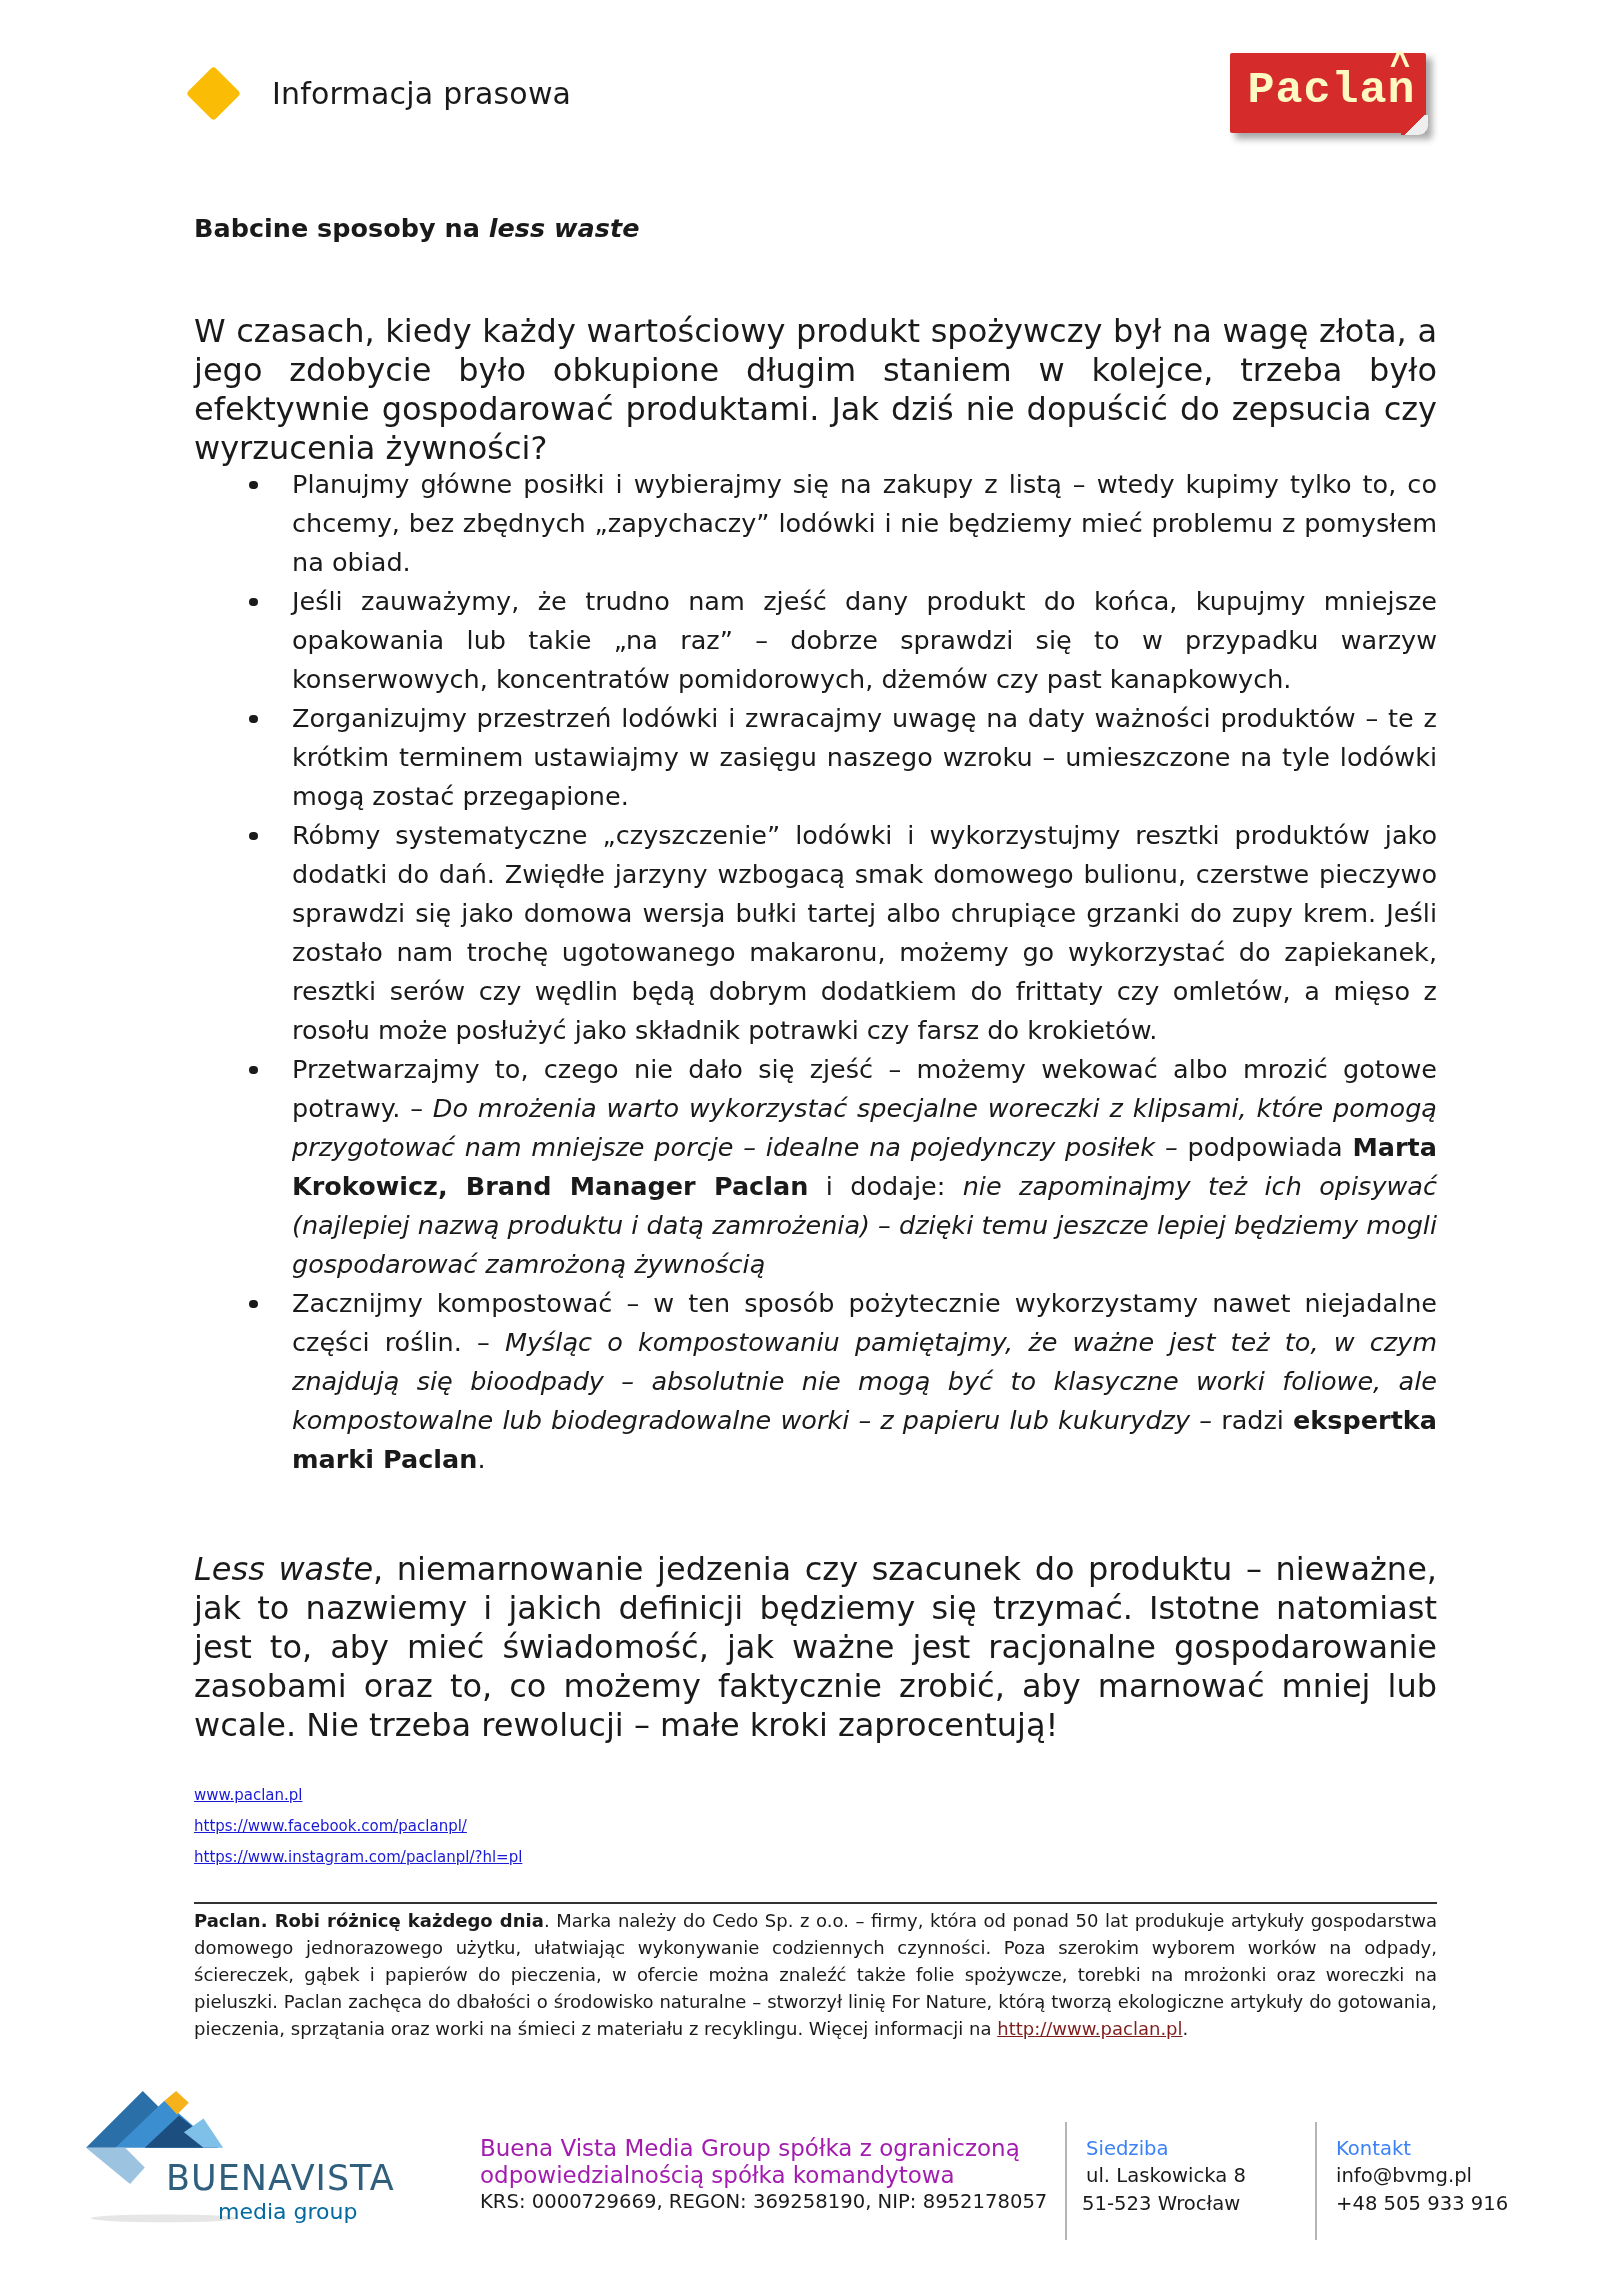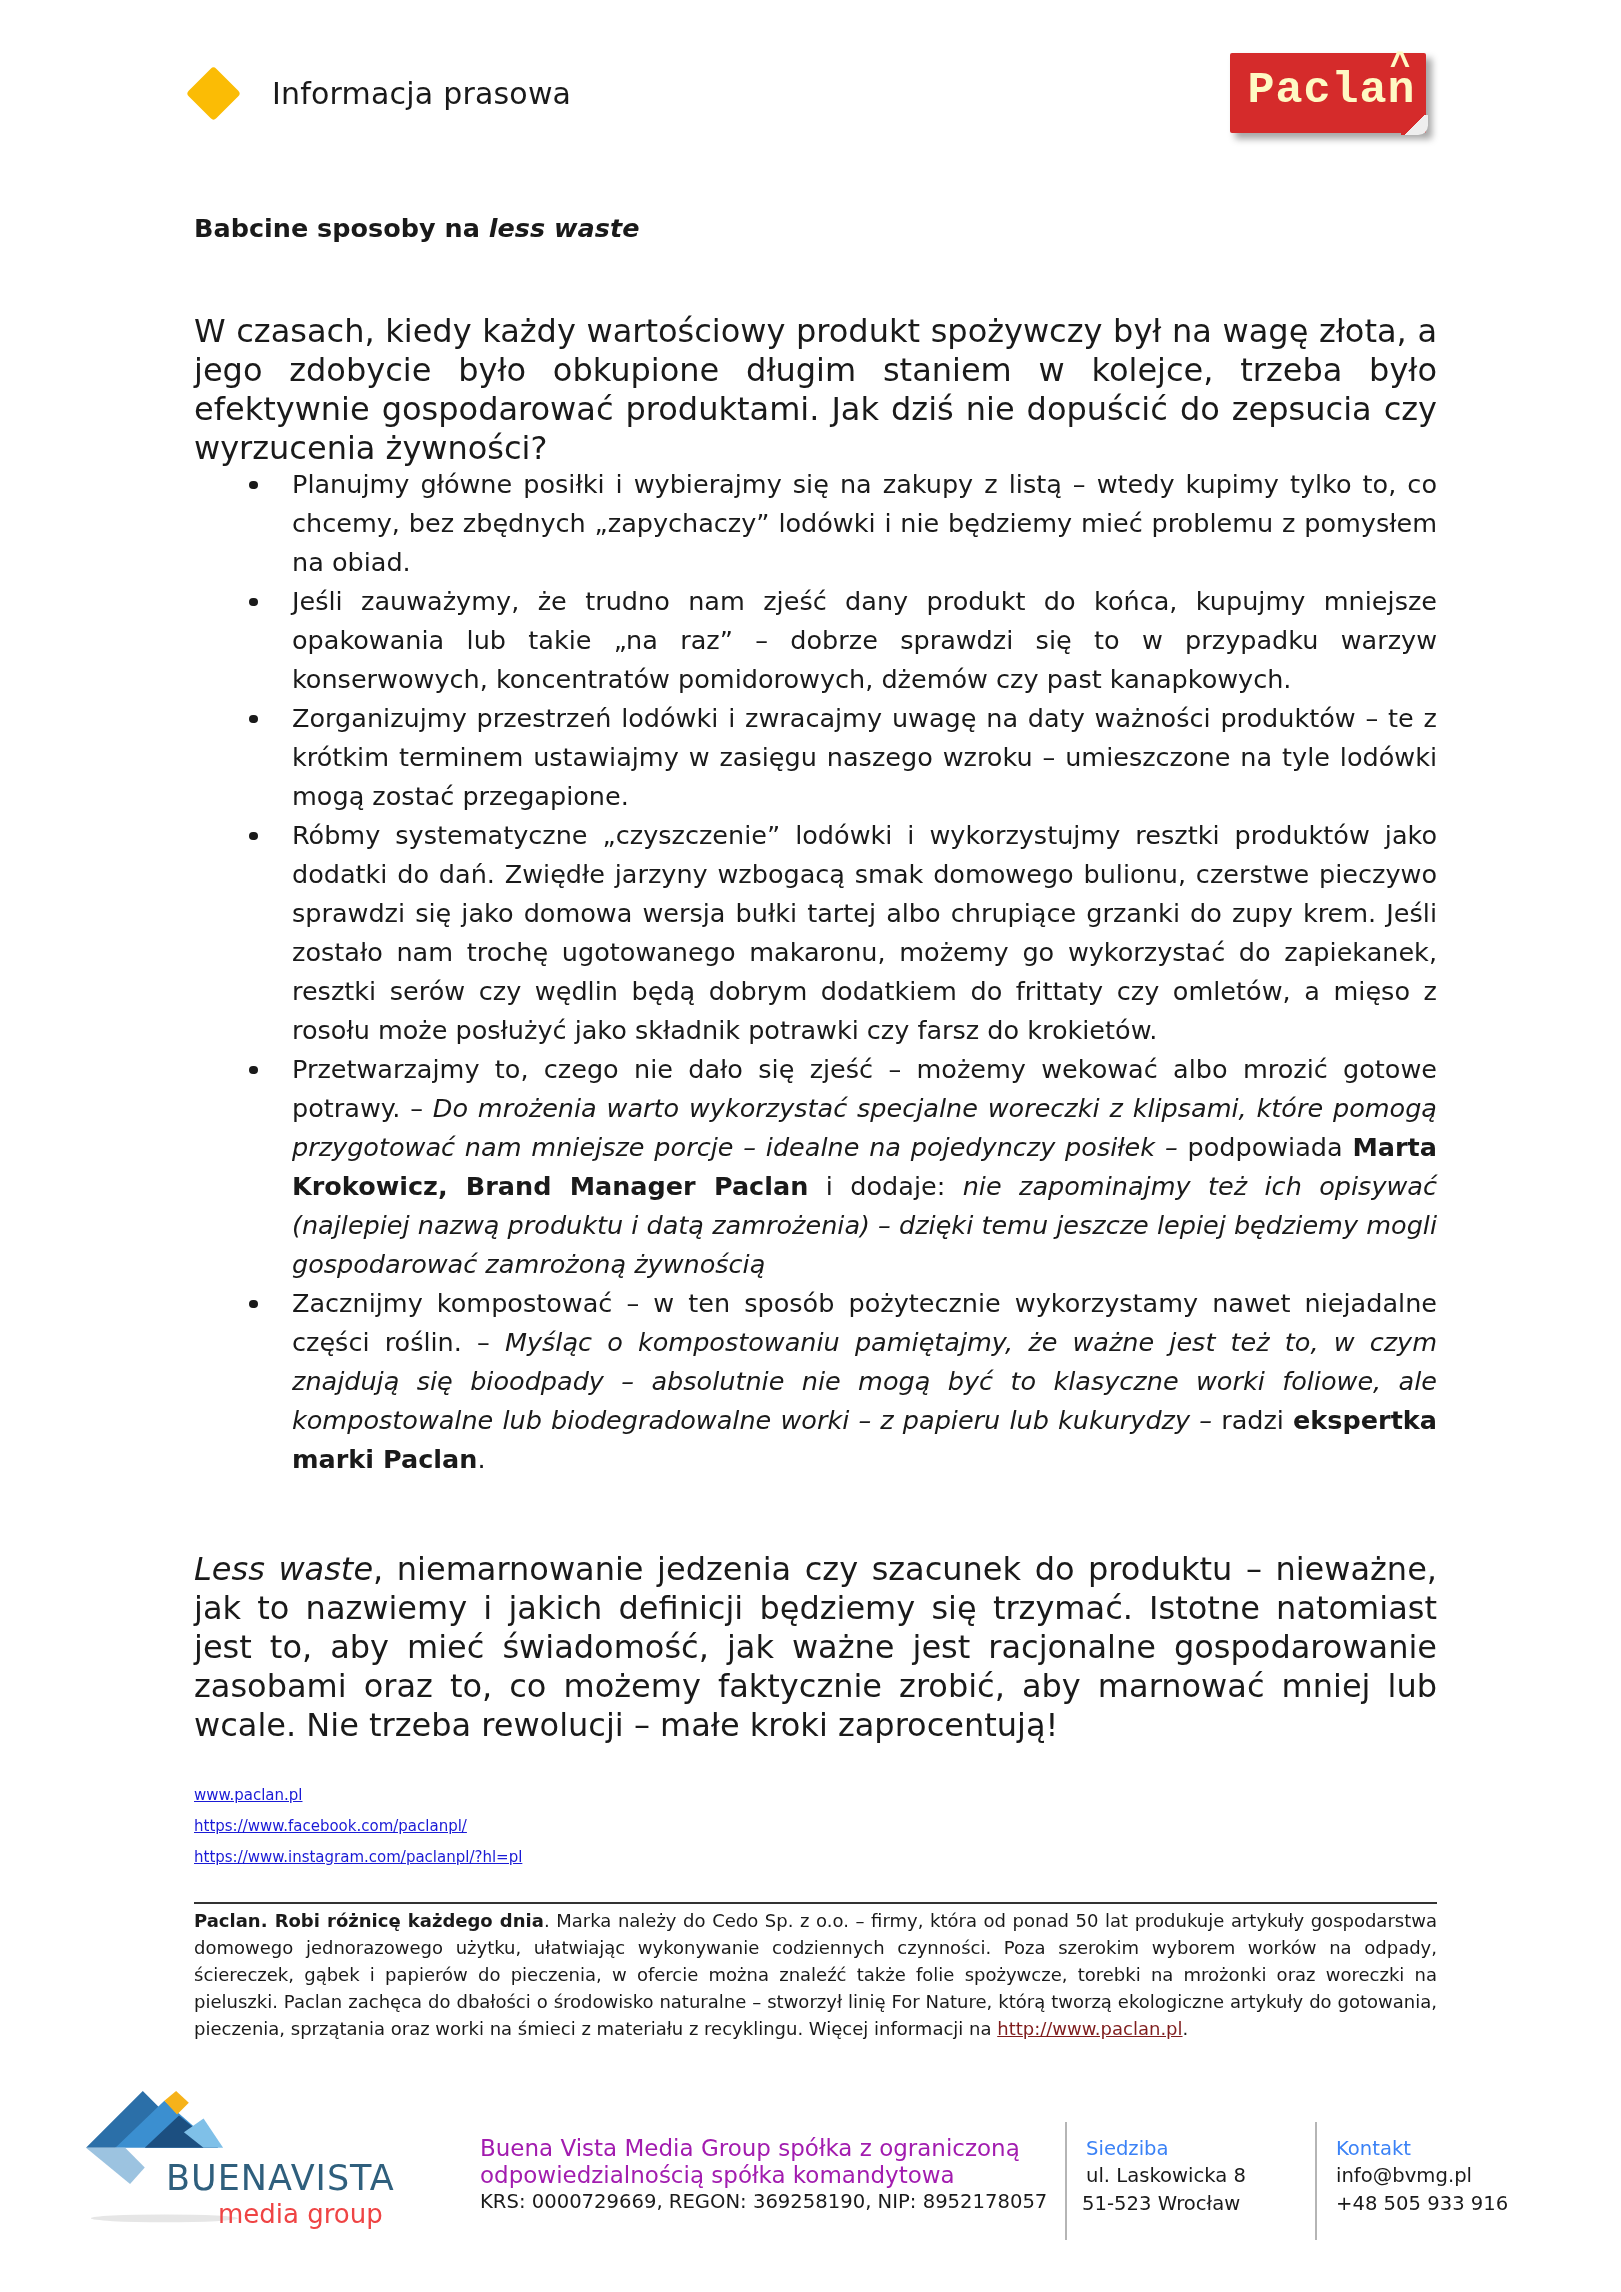--- a/index.html
+++ b/index.html
@@ -147,21 +147,21 @@
     <polygon points="30,58 80,10 135,58" fill="#3b8fd0"></polygon>
     <polygon points="80,10 92,0 105,12 93,24" fill="#f6b21a"></polygon>
     <polygon points="60,58 95,25 135,58" fill="#1c4f80"></polygon>
     <polygon points="100,42 120,28 140,58 120,58" fill="#7fc0e8"></polygon>
     <polygon points="0,58 40,58 60,78 45,95" fill="#9cc3e0"></polygon>
     <ellipse cx="80" cy="130" rx="75" ry="4" fill="#e6e6e6"></ellipse>
   </svg>
   <div class="abs" style="left:80px; top:67px; font-size:35px; letter-spacing:1px;">
     <span style="color:#2f5f7d;">BUENAVISTA</span>
   </div>
-  <div class="abs" style="left:132px; top:108px; font-size:26px; color:#ef4444;">media group</div>
+  <div class="abs" style="left:132px; top:108px; font-size:22px; color:#0369a1;">media group</div>
 </div>
 
 <div class="abs bv-company">
   <div>Buena Vista Media Group spółka z ograniczoną</div>
   <div>odpowiedzialnością spółka komandytowa</div>
 </div>
 <div class="abs bv-ids">KRS: 0000729669, REGON: 369258190, NIP: 8952178057</div>
 
 <div class="abs vsep" style="left:1065px;"></div>
 <div class="abs" style="left:1086px; top:2135px; line-height:27.4px;">

